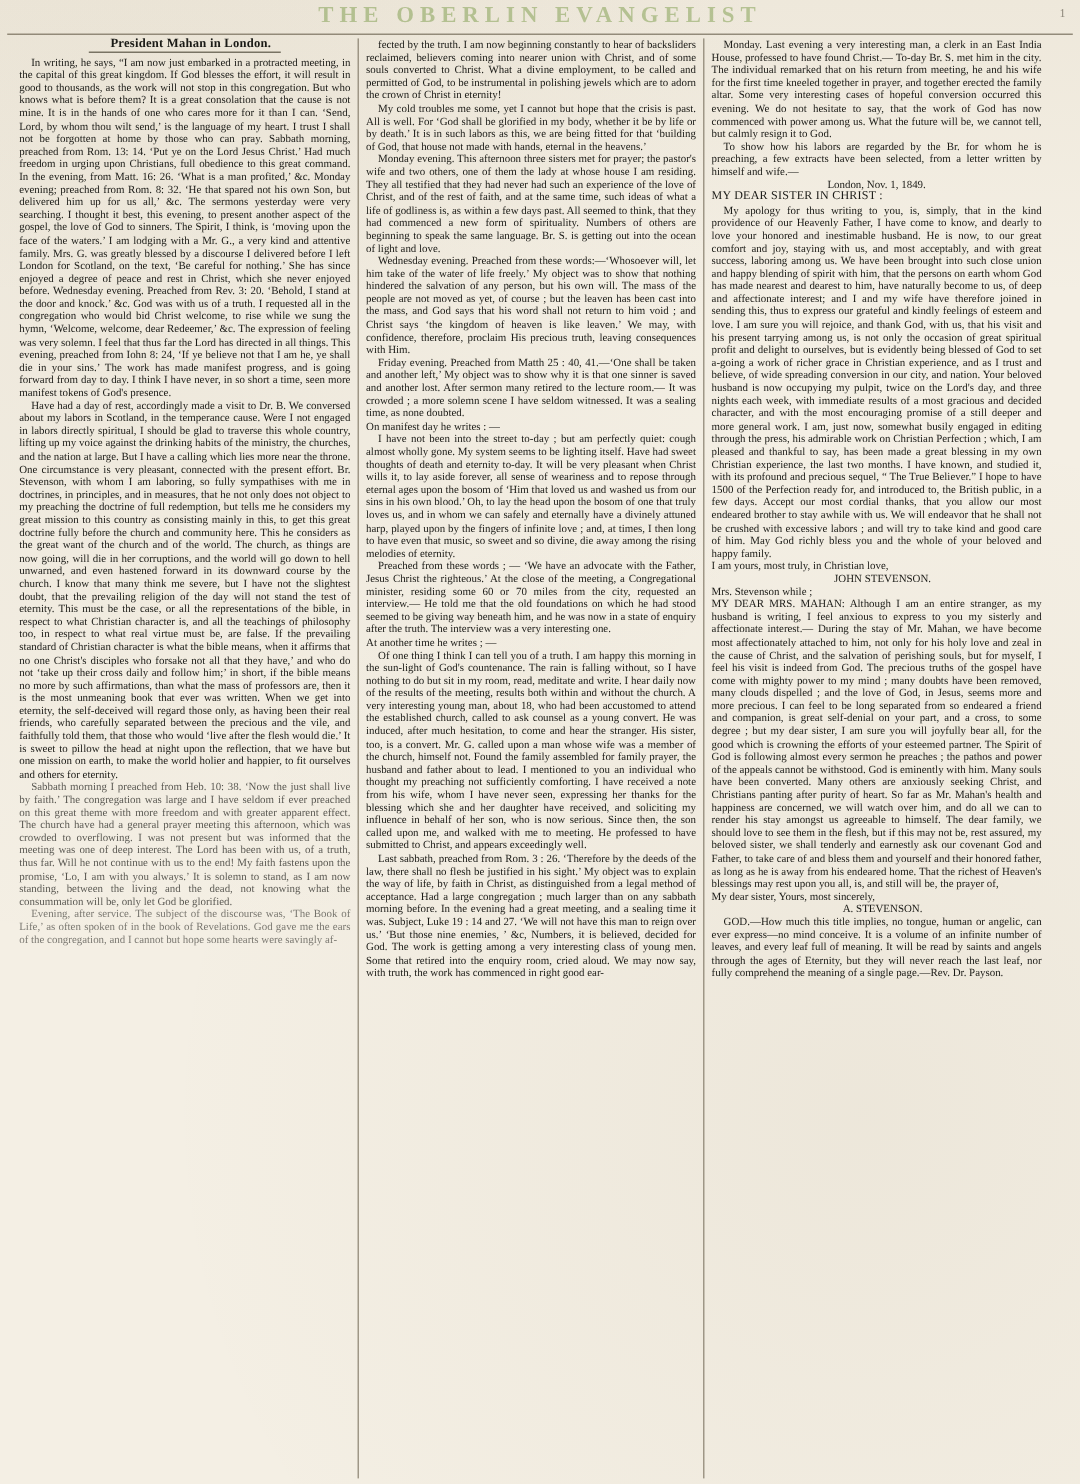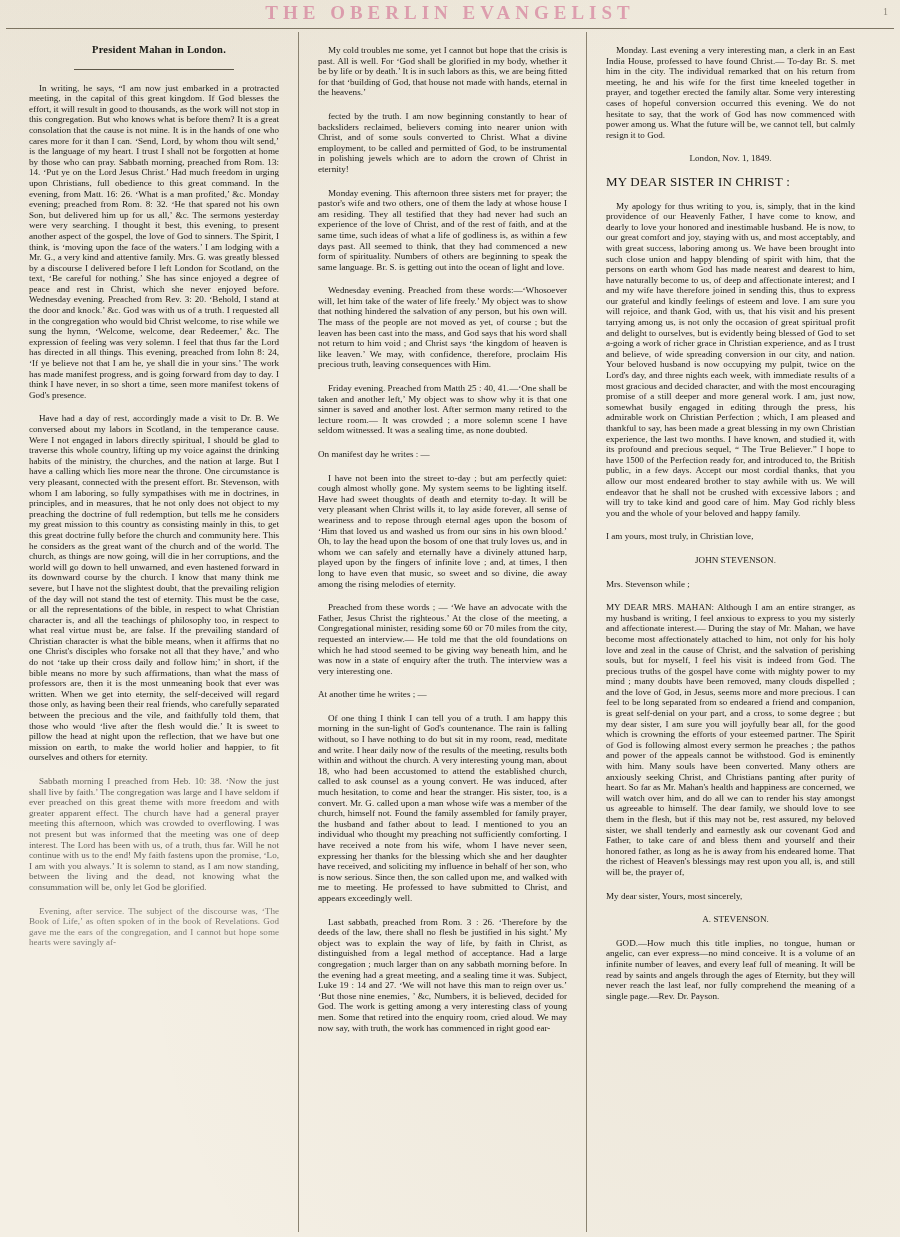--- a/index.html
+++ b/index.html
@@ -33,21 +33,21 @@
     pointer-events: none;
   }
   .masthead {
     position: relative;
     height: 26px;
     text-align: center;
     letter-spacing: 5px;
     font-family: "Liberation Serif", serif;
     font-size: 19px;
     font-weight: bold;
-    color: #be185d;
+    color: #4d7c0f;
     opacity: 0.35;
     padding-top: 2px;
     overflow: hidden;
     white-space: nowrap;
   }
   .rule-top {
     border-bottom: 1px solid #7b7363;
     margin: 0 6px 3px 6px;
     height: 0;
   }
@@ -73,21 +73,21 @@
     box-sizing: border-box;
     font-size: 9.1px;
     line-height: 10.6px;
     text-align: justify;
     hyphens: auto;
   }
   .col + .col {
     border-left: 1px solid #8a8270;
   }
   .col p {
-    margin: 13px;
+    margin: 0;
     text-indent: 10px;
   }
   .col p.noind {
     text-indent: 0;
   }
   .col p.right {
     text-indent: 0;
     text-align: center;
   }
   .heading {
@@ -99,21 +99,21 @@
     text-indent: 0;
   }
   .head-rule {
     border-bottom: 1px solid #5d5748;
     width: 58%;
     margin: 0 auto 3px auto;
     height: 0;
   }
   .smallcaps {
     font-variant: small-caps;
-    font-size: 13px;
+    font-size: 10px;
     letter-spacing: 0.2px;
   }
   .sig {
     text-align: center;
     text-indent: 0;
     font-variant: small-caps;
   }
   .fade-low {
     opacity: 0.72;
   }
@@ -135,35 +135,36 @@
     <div class="col">
       <p class="heading">President Mahan in London.</p>
       <div class="head-rule"></div>
       <p>In writing, he says, “I am now just embarked in a protracted meeting, in the capital of this great kingdom. If God blesses the effort, it will result in good to thousands, as the work will not stop in this congregation. But who knows what is before them? It is a great consolation that the cause is not mine. It is in the hands of one who cares more for it than I can. ‘Send, Lord, by whom thou wilt send,’ is the language of my heart. I trust I shall not be forgotten at home by those who can pray. Sabbath morning, preached from Rom. 13: 14. ‘Put ye on the Lord Jesus Christ.’ Had much freedom in urging upon Christians, full obedience to this great command. In the evening, from Matt. 16: 26. ‘What is a man profited,’ &amp;c. Monday evening; preached from Rom. 8: 32. ‘He that spared not his own Son, but delivered him up for us all,’ &amp;c. The sermons yesterday were very searching. I thought it best, this evening, to present another aspect of the gospel, the love of God to sinners. The Spirit, I think, is ‘moving upon the face of the waters.’ I am lodging with a Mr. G., a very kind and attentive family. Mrs. G. was greatly blessed by a discourse I delivered before I left London for Scotland, on the text, ‘Be careful for nothing.’ She has since enjoyed a degree of peace and rest in Christ, which she never enjoyed before. Wednesday evening. Preached from Rev. 3: 20. ‘Behold, I stand at the door and knock.’ &amp;c. God was with us of a truth. I requested all in the congregation who would bid Christ welcome, to rise while we sung the hymn, ‘Welcome, welcome, dear Redeemer,’ &amp;c. The expression of feeling was very solemn. I feel that thus far the Lord has directed in all things. This evening, preached from Iohn 8: 24, ‘If ye believe not that I am he, ye shall die in your sins.’ The work has made manifest progress, and is going forward from day to day. I think I have never, in so short a time, seen more manifest tokens of God's presence.</p>
       <p>Have had a day of rest, accordingly made a visit to Dr. B. We conversed about my labors in Scotland, in the temperance cause. Were I not engaged in labors directly spiritual, I should be glad to traverse this whole country, lifting up my voice against the drinking habits of the ministry, the churches, and the nation at large. But I have a calling which lies more near the throne. One circumstance is very pleasant, connected with the present effort. Br. Stevenson, with whom I am laboring, so fully sympathises with me in doctrines, in principles, and in measures, that he not only does not object to my preaching the doctrine of full redemption, but tells me he considers my great mission to this country as consisting mainly in this, to get this great doctrine fully before the church and community here. This he considers as the great want of the church and of the world. The church, as things are now going, will die in her corruptions, and the world will go down to hell unwarned, and even hastened forward in its downward course by the church. I know that many think me severe, but I have not the slightest doubt, that the prevailing religion of the day will not stand the test of eternity. This must be the case, or all the representations of the bible, in respect to what Christian character is, and all the teachings of philosophy too, in respect to what real virtue must be, are false. If the prevailing standard of Christian character is what the bible means, when it affirms that no one Christ's disciples who forsake not all that they have,’ and who do not ‘take up their cross daily and follow him;’ in short, if the bible means no more by such affirmations, than what the mass of professors are, then it is the most unmeaning book that ever was written. When we get into eternity, the self-deceived will regard those only, as having been their real friends, who carefully separated between the precious and the vile, and faithfully told them, that those who would ‘live after the flesh would die.’ It is sweet to pillow the head at night upon the reflection, that we have but one mission on earth, to make the world holier and happier, to fit ourselves and others for eternity.</p>
       <p class="fade-low">Sabbath morning I preached from Heb. 10: 38. ‘Now the just shall live by faith.’ The congregation was large and I have seldom if ever preached on this great theme with more freedom and with greater apparent effect. The church have had a general prayer meeting this afternoon, which was crowded to overflowing. I was not present but was informed that the meeting was one of deep interest. The Lord has been with us, of a truth, thus far. Will he not continue with us to the end! My faith fastens upon the promise, ‘Lo, I am with you always.’ It is solemn to stand, as I am now standing, between the living and the dead, not knowing what the consummation will be, only let God be glorified.</p>
       <p class="fade-lower">Evening, after service. The subject of the discourse was, ‘The Book of Life,’ as often spoken of in the book of Revelations. God gave me the ears of the congregation, and I cannot but hope some hearts were savingly af-</p>
     </div>
 
     <div class="col">
+      <p>fected by the truth. I am now beginning constantly to hear of backsliders reclaimed, believers coming into nearer union with Christ, and of some souls converted to Christ. What a divine employment, to be called and permitted of God, to be instrumental in polishing jewels which are to adorn the crown of Christ in eternity!</p>
       <p>My cold troubles me some, yet I cannot but hope that the crisis is past. All is well. For ‘God shall be glorified in my body, whether it be by life or by death.’ It is in such labors as this, we are being fitted for that ‘building of God, that house not made with hands, eternal in the heavens.’</p>
-      <p>fected by the truth. I am now beginning constantly to hear of backsliders reclaimed, believers coming into nearer union with Christ, and of some souls converted to Christ. What a divine employment, to be called and permitted of God, to be instrumental in polishing jewels which are to adorn the crown of Christ in eternity!</p>
       <p>Monday evening. This afternoon three sisters met for prayer; the pastor's wife and two others, one of them the lady at whose house I am residing. They all testified that they had never had such an experience of the love of Christ, and of the rest of faith, and at the same time, such ideas of what a life of godliness is, as within a few days past. All seemed to think, that they had commenced a new form of spirituality. Numbers of others are beginning to speak the same language. Br. S. is getting out into the ocean of light and love.</p>
       <p>Wednesday evening. Preached from these words:—‘Whosoever will, let him take of the water of life freely.’ My object was to show that nothing hindered the salvation of any person, but his own will. The mass of the people are not moved as yet, of course ; but the leaven has been cast into the mass, and God says that his word shall not return to him void ; and Christ says ‘the kingdom of heaven is like leaven.’ We may, with confidence, therefore, proclaim His precious truth, leaving consequences with Him.</p>
       <p>Friday evening. Preached from Matth 25 : 40, 41.—‘One shall be taken and another left,’ My object was to show why it is that one sinner is saved and another lost. After sermon many retired to the lecture room.— It was crowded ; a more solemn scene I have seldom witnessed. It was a sealing time, as none doubted.</p>
       <p class="noind">On manifest day he writes : —</p>
       <p>I have not been into the street to-day ; but am perfectly quiet: cough almost wholly gone. My system seems to be lighting itself. Have had sweet thoughts of death and eternity to-day. It will be very pleasant when Christ wills it, to lay aside forever, all sense of weariness and to repose through eternal ages upon the bosom of ‘Him that loved us and washed us from our sins in his own blood.’ Oh, to lay the head upon the bosom of one that truly loves us, and in whom we can safely and eternally have a divinely attuned harp, played upon by the fingers of infinite love ; and, at times, I then long to have even that music, so sweet and so divine, die away among the rising melodies of eternity.</p>
       <p>Preached from these words ; — ‘We have an advocate with the Father, Jesus Christ the righteous.’ At the close of the meeting, a Congregational minister, residing some 60 or 70 miles from the city, requested an interview.— He told me that the old foundations on which he had stood seemed to be giving way beneath him, and he was now in a state of enquiry after the truth. The interview was a very interesting one.</p>
       <p class="noind">At another time he writes ; —</p>
       <p>Of one thing I think I can tell you of a truth. I am happy this morning in the sun-light of God's countenance. The rain is falling without, so I have nothing to do but sit in my room, read, meditate and write. I hear daily now of the results of the meeting, results both within and without the church. A very interesting young man, about 18, who had been accustomed to attend the established church, called to ask counsel as a young convert. He was induced, after much hesitation, to come and hear the stranger. His sister, too, is a convert. Mr. G. called upon a man whose wife was a member of the church, himself not. Found the family assembled for family prayer, the husband and father about to lead. I mentioned to you an individual who thought my preaching not sufficiently comforting. I have received a note from his wife, whom I have never seen, expressing her thanks for the blessing which she and her daughter have received, and soliciting my influence in behalf of her son, who is now serious. Since then, the son called upon me, and walked with me to meeting. He professed to have submitted to Christ, and appears exceedingly well.</p>
       <p>Last sabbath, preached from Rom. 3 : 26. ‘Therefore by the deeds of the law, there shall no flesh be justified in his sight.’ My object was to explain the way of life, by faith in Christ, as distinguished from a legal method of acceptance. Had a large congregation ; much larger than on any sabbath morning before. In the evening had a great meeting, and a sealing time it was. Subject, Luke 19 : 14 and 27. ‘We will not have this man to reign over us.’ ‘But those nine enemies, ’ &amp;c, Numbers, it is believed, decided for God. The work is getting among a very interesting class of young men. Some that retired into the enquiry room, cried aloud. We may now say, with truth, the work has commenced in right good ear-</p>
     </div>
 
     <div class="col">
       <p>Monday. Last evening a very interesting man, a clerk in an East India House, professed to have found Christ.— To-day Br. S. met him in the city. The individual remarked that on his return from meeting, he and his wife for the first time kneeled together in prayer, and together erected the family altar. Some very interesting cases of hopeful conversion occurred this evening. We do not hesitate to say, that the work of God has now commenced with power among us. What the future will be, we cannot tell, but calmly resign it to God.</p>
+      <p>To show how his labors are regarded by the Br. for whom he is preaching, a few extracts have been selected, from a letter written by himself and wife.—</p>
       <p class="right">London, Nov. 1, 1849.</p>
       <p class="noind smallcaps">MY DEAR SISTER IN CHRIST :</p>
       <p>My apology for thus writing to you, is, simply, that in the kind providence of our Heavenly Father, I have come to know, and dearly to love your honored and inestimable husband. He is now, to our great comfort and joy, staying with us, and most acceptably, and with great success, laboring among us. We have been brought into such close union and happy blending of spirit with him, that the persons on earth whom God has made nearest and dearest to him, have naturally become to us, of deep and affectionate interest; and I and my wife have therefore joined in sending this, thus to express our grateful and kindly feelings of esteem and love. I am sure you will rejoice, and thank God, with us, that his visit and his present tarrying among us, is not only the occasion of great spiritual profit and delight to ourselves, but is evidently being blessed of God to set a-going a work of richer grace in Christian experience, and as I trust and believe, of wide spreading conversion in our city, and nation. Your beloved husband is now occupying my pulpit, twice on the Lord's day, and three nights each week, with immediate results of a most gracious and decided character, and with the most encouraging promise of a still deeper and more general work. I am, just now, somewhat busily engaged in editing through the press, his admirable work on Christian Perfection ; which, I am pleased and thankful to say, has been made a great blessing in my own Christian experience, the last two months. I have known, and studied it, with its profound and precious sequel, “ The True Believer.” I hope to have 1500 of the Perfection ready for, and introduced to, the British public, in a few days. Accept our most cordial thanks, that you allow our most endeared brother to stay awhile with us. We will endeavor that he shall not be crushed with excessive labors ; and will try to take kind and good care of him. May God richly bless you and the whole of your beloved and happy family.</p>
       <p class="noind">I am yours, most truly, in Christian love,</p>
       <p class="sig">JOHN STEVENSON.</p>
       <p class="noind">Mrs. Stevenson while ;</p>
       <p class="noind">MY DEAR MRS. MAHAN: Although I am an entire stranger, as my husband is writing, I feel anxious to express to you my sisterly and affectionate interest.— During the stay of Mr. Mahan, we have become most affectionately attached to him, not only for his holy love and zeal in the cause of Christ, and the salvation of perishing souls, but for myself, I feel his visit is indeed from God. The precious truths of the gospel have come with mighty power to my mind ; many doubts have been removed, many clouds dispelled ; and the love of God, in Jesus, seems more and more precious. I can feel to be long separated from so endeared a friend and companion, is great self-denial on your part, and a cross, to some degree ; but my dear sister, I am sure you will joyfully bear all, for the good which is crowning the efforts of your esteemed partner. The Spirit of God is following almost every sermon he preaches ; the pathos and power of the appeals cannot be withstood. God is eminently with him. Many souls have been converted. Many others are anxiously seeking Christ, and Christians panting after purity of heart. So far as Mr. Mahan's health and happiness are concerned, we will watch over him, and do all we can to render his stay amongst us agreeable to himself. The dear family, we should love to see them in the flesh, but if this may not be, rest assured, my beloved sister, we shall tenderly and earnestly ask our covenant God and Father, to take care of and bless them and yourself and their honored father, as long as he is away from his endeared home. That the richest of Heaven's blessings may rest upon you all, is, and still will be, the prayer of,</p>
       <p class="noind">My dear sister,          Yours, most sincerely,</p>
       <p class="sig">A. STEVENSON.</p>
       <p>GOD.—How much this title implies, no tongue, human or angelic, can ever express—no mind conceive. It is a volume of an infinite number of leaves, and every leaf full of meaning. It will be read by saints and angels through the ages of Eternity, but they will never reach the last leaf, nor fully comprehend the meaning of a single page.—Rev. Dr. Payson.</p>

